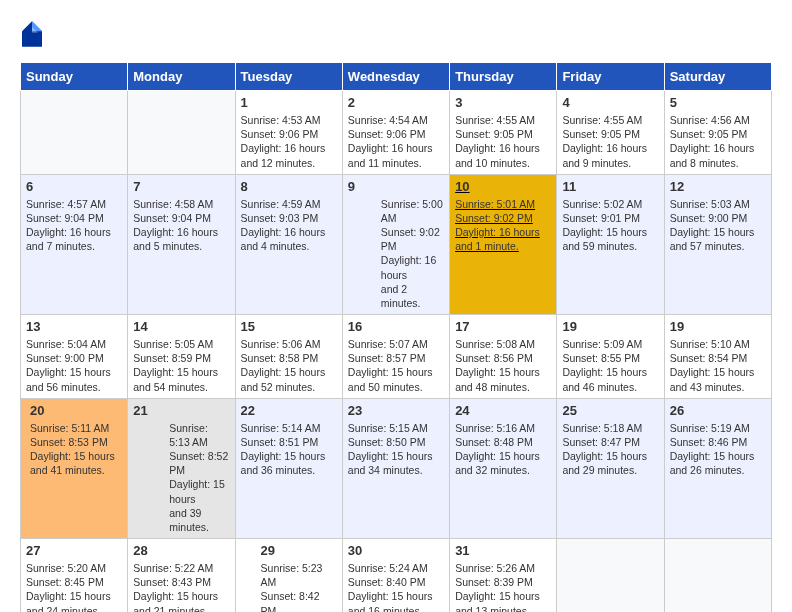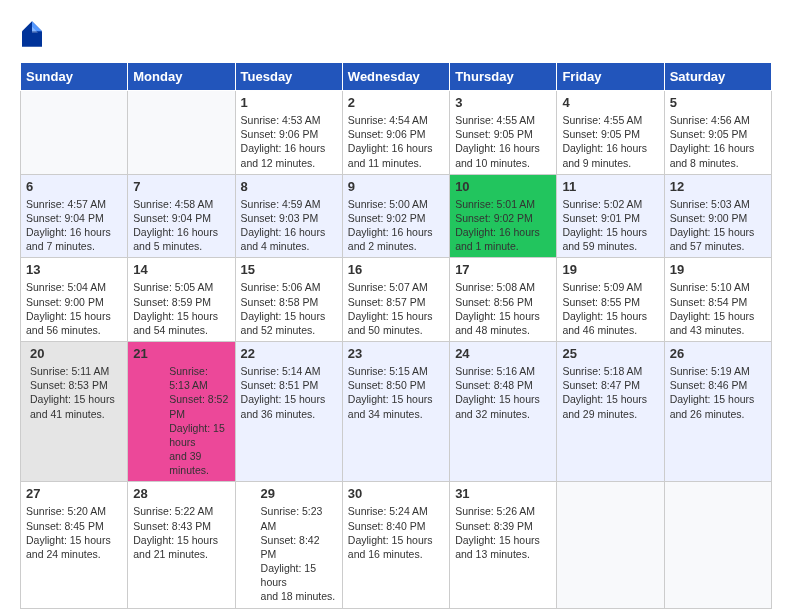--- a/index.html
+++ b/index.html
@@ -173,26 +173,26 @@
         </td>
         <td style="background-color: rgb(237, 241, 255);">
           <span class="day-number">8</span>
           <div class="day-info" style="white-space: pre-line;">Sunrise: 4:59 AM
 Sunset: 9:03 PM
 Daylight: 16 hours
 and 4 minutes.</div>
         </td>
         <td style="background-color: rgb(237, 241, 255);">
           <span class="day-number">9</span>
-          <div class="day-info" style="white-space: pre-line;">Sunrise: 5:00 AM
+          <div class="day-info" style="white-space: pre-line; margin-left: 33px;">Sunrise: 5:00 AM
 Sunset: 9:02 PM
 Daylight: 16 hours
 and 2 minutes.</div>
         </td>
-        <td style="background-color: #22c55e;">
+        <td style="background-color: #eab308; text-decoration: underline;">
           <span class="day-number">10</span>
           <div class="day-info" style="white-space: pre-line;">Sunrise: 5:01 AM
 Sunset: 9:02 PM
 Daylight: 16 hours
 and 1 minute.</div>
         </td>
         <td style="background-color: rgb(237, 241, 255);">
           <span class="day-number">11</span>
           <div class="day-info" style="white-space: pre-line;">Sunrise: 5:02 AM
 Sunset: 9:01 PM
@@ -252,28 +252,28 @@
         </td>
         <td style="background-color: rgb(255, 255, 255);">
           <span class="day-number">19</span>
           <div class="day-info" style="white-space: pre-line;">Sunrise: 5:10 AM
 Sunset: 8:54 PM
 Daylight: 15 hours
 and 43 minutes.</div>
         </td>
       </tr>
       <tr>
-        <td style="background-color: #e5e5e5; padding-left: 9px;">
+        <td style="background-color: #fdba74; padding-left: 9px;">
           <span class="day-number">20</span>
           <div class="day-info" style="white-space: pre-line;">Sunrise: 5:11 AM
 Sunset: 8:53 PM
 Daylight: 15 hours
 and 41 minutes.</div>
         </td>
-        <td style="background-color: #ec4899;">
+        <td style="background-color: #e5e5e5;">
           <span class="day-number">21</span>
           <div class="day-info" style="white-space: pre-line; margin-left: 36px;">Sunrise: 5:13 AM
 Sunset: 8:52 PM
 Daylight: 15 hours
 and 39 minutes.</div>
         </td>
         <td style="background-color: rgb(237, 241, 255);">
           <span class="day-number">22</span>
           <div class="day-info" style="white-space: pre-line;">Sunrise: 5:14 AM
 Sunset: 8:51 PM

